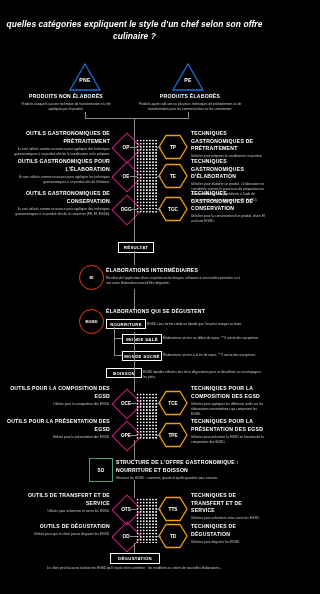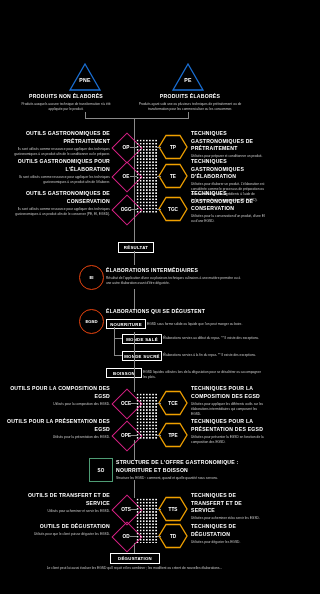--- a/index.html
+++ b/index.html
@@ -66,20 +66,21 @@
 
   .footer{position:absolute;left:0;width:269px;text-align:center;
           font-size:3.3px;color:#c9c9c9;line-height:1.7;}
   .conn{position:absolute;background:#8a8a8a;}
 </style>
 </head>
 <body>
 
 <div class="page">
 
+  <div class="title">quelles catégories expliquent le style d'un chef selon son offre culinaire ?</div>
 
   <div class="tri" style="left:68px;top:62px;">
     <svg width="34" height="30" viewBox="0 0 34 30">
       <polygon points="17,2 32,28 2,28" fill="none" stroke="#1a6fd4" stroke-width="1.3"></polygon>
     </svg>
     <div class="code">PNE</div>
   </div>
   <div class="abs lbl-c" style="left:14px;top:93px;width:104px;">
     <div class="h">PRODUITS NON ÉLABORÉS</div>
     <div class="d">Produits auxquels aucune technique de transformation n'a été appliquée par le produit.</div>

